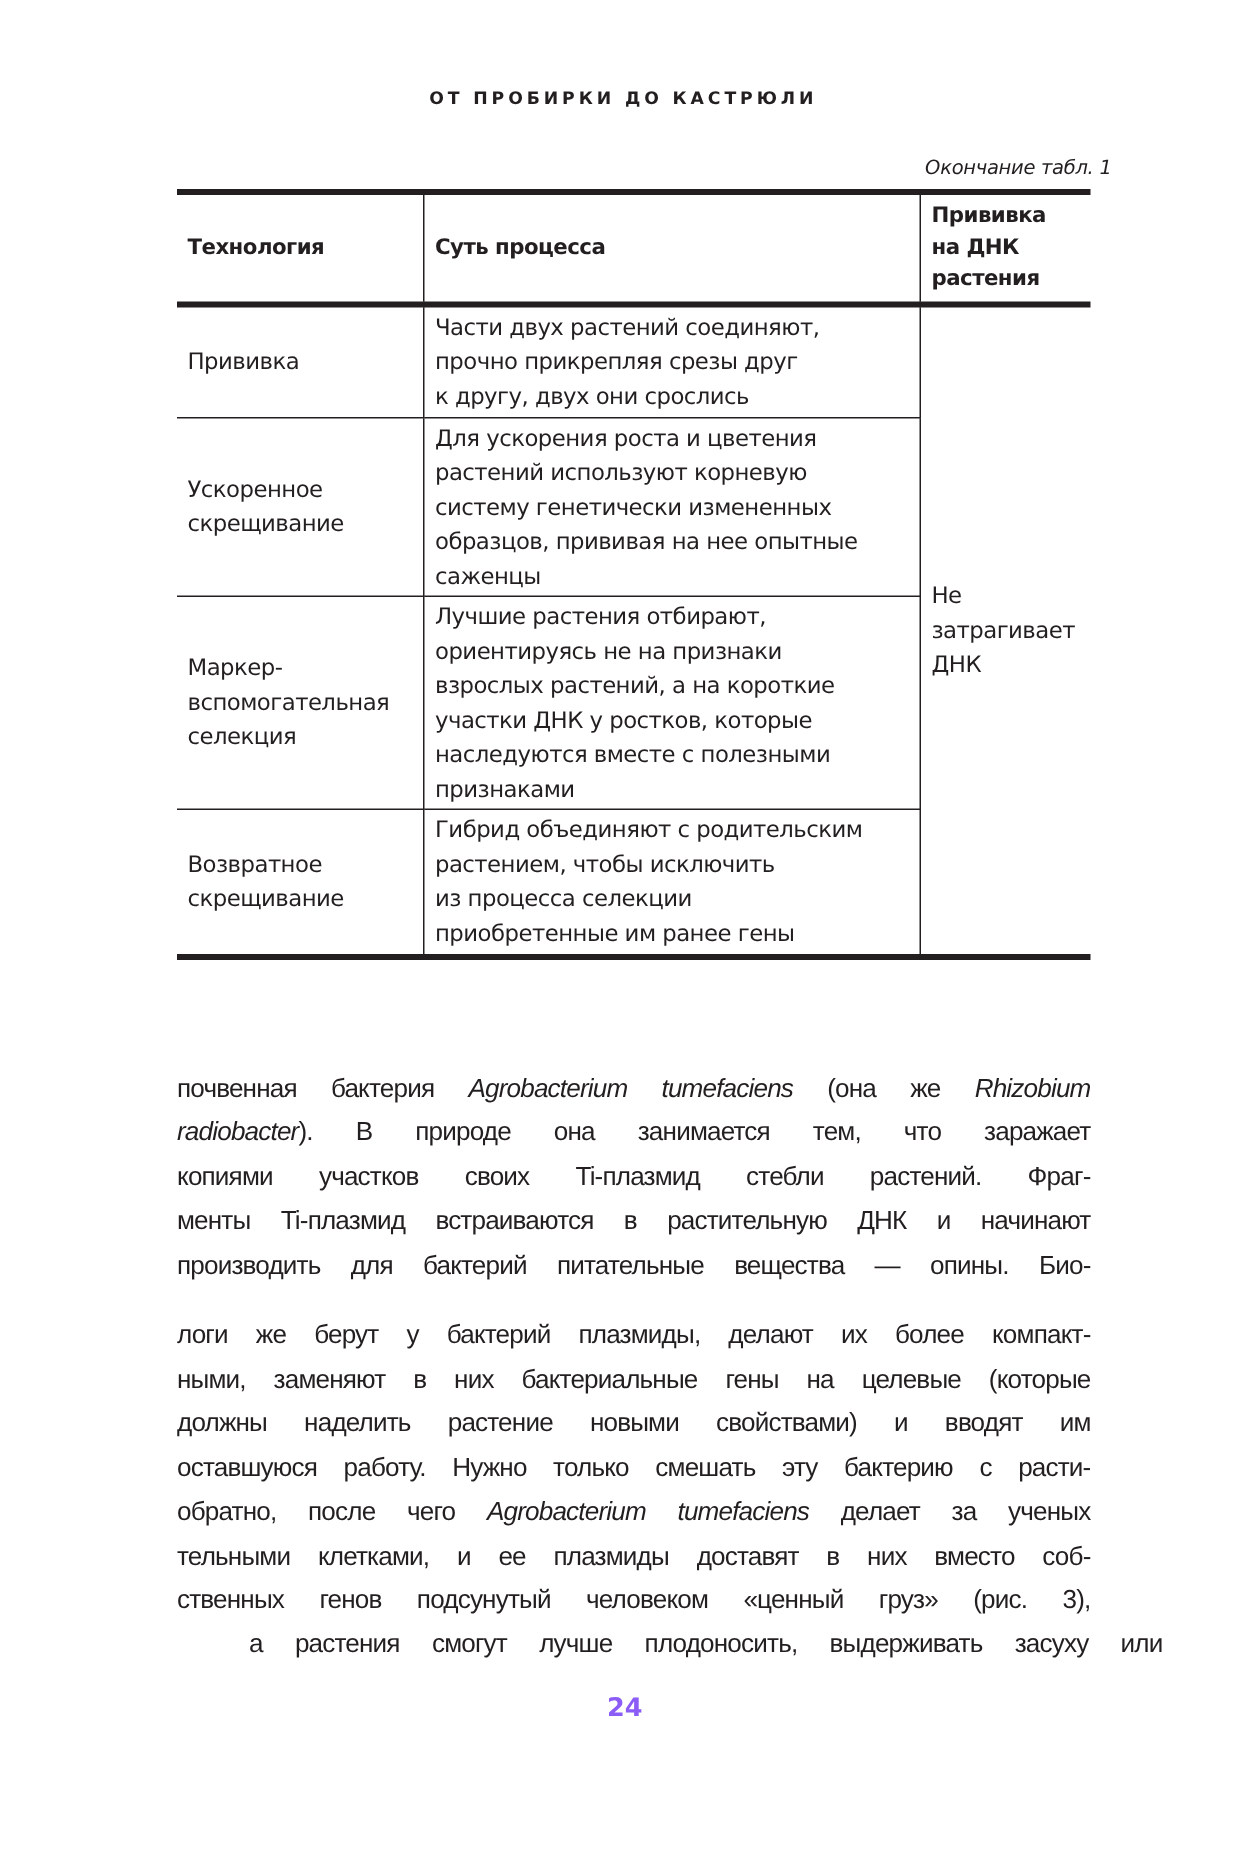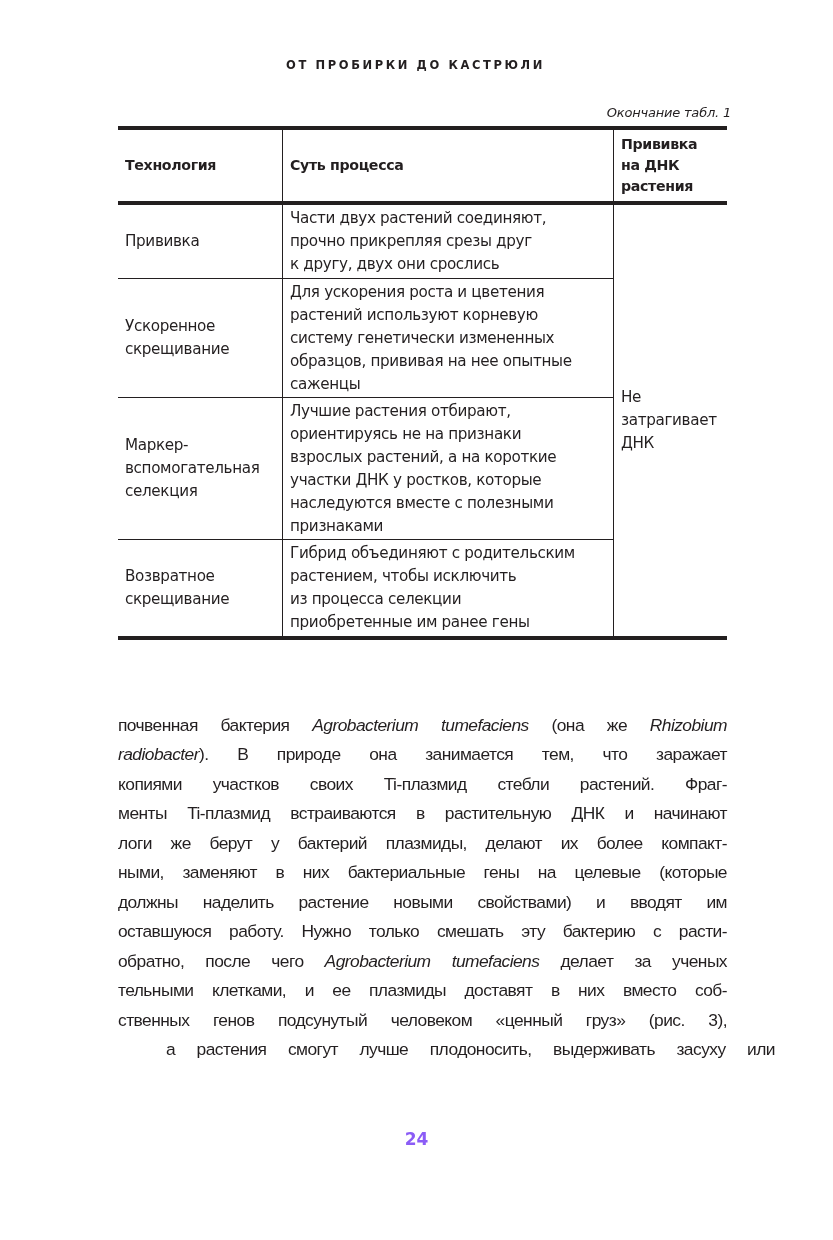--- a/index.html
+++ b/index.html
@@ -22,21 +22,21 @@
       text-align: center;
       font-family: "DejaVu Sans", sans-serif;
       font-size: 11.5px;
       font-weight: bold;
       letter-spacing: 2.6px;
       color: #231f20;
     }
     .table-caption {
       position: absolute;
       top: 105px;
-      right: 102px;
+      right: 92px;
       font-family: "DejaVu Sans", sans-serif;
       font-style: italic;
       font-size: 13px;
       letter-spacing: -0.2px;
       color: #231f20;
     }
     table.tech-table {
       position: absolute;
       top: 126px;
       left: 118px;
@@ -196,21 +196,22 @@
       </td>
     </tr>
   </tbody>
 </table>
 
 <div class="body-text" id="body-text">
     <span class="line" style="display: block; width: 609px;"><span>почвенная бактерия </span><i>Agrobacterium tumefaciens</i><span> (она же </span><i>Rhizobium</i></span>
     <span class="line" style="display: block; width: 609px;"><i>radiobacter</i><span>). В природе она занимается тем, что заражает</span></span>
     <span class="line" style="display: block; width: 609px;"><span>копиями участков своих Ti-плазмид стебли растений. Фраг-</span></span>
     <span class="line" style="display: block; width: 609px;"><span>менты Ti-плазмид встраиваются в растительную ДНК и начинают</span></span>
-    <span class="line" style="display: block; width: 609px;"><span>логи же берут у бактерий плазмиды, делают их более компакт-</span></span>
+    <span class="line" style="display: block; width: 609px;"><span>производить для бактерий питательные вещества — опины. Био-</span></span>
+    <span class="line" style="display: block; width: 609px; margin-top: 17px;"><span>логи же берут у бактерий плазмиды, делают их более компакт-</span></span>
     <span class="line" style="display: block; width: 609px;"><span>ными, заменяют в них бактериальные гены на целевые (которые</span></span>
     <span class="line" style="display: block; width: 609px;"><span>должны наделить растение новыми свойствами) и вводят им</span></span>
     <span class="line" style="display: block; width: 609px;"><span>оставшуюся работу. Нужно только смешать эту бактерию с расти-</span></span>
     <span class="line" style="display: block; width: 609px;"><span>обратно, после чего </span><i>Agrobacterium tumefaciens</i><span> делает за ученых</span></span>
     <span class="line" style="display: block; width: 609px;"><span>тельными клетками, и ее плазмиды доставят в них вместо соб-</span></span>
     <span class="line" style="display: block; width: 609px;"><span>ственных генов подсунутый человеком «ценный груз» (рис. 3),</span></span>
     <span class="line" style="display: block; width: 609px; margin-left: 48px;"><span>а растения смогут лучше плодоносить, выдерживать засуху или</span></span>
   </div>
 
 <div class="page-number">24</div>

